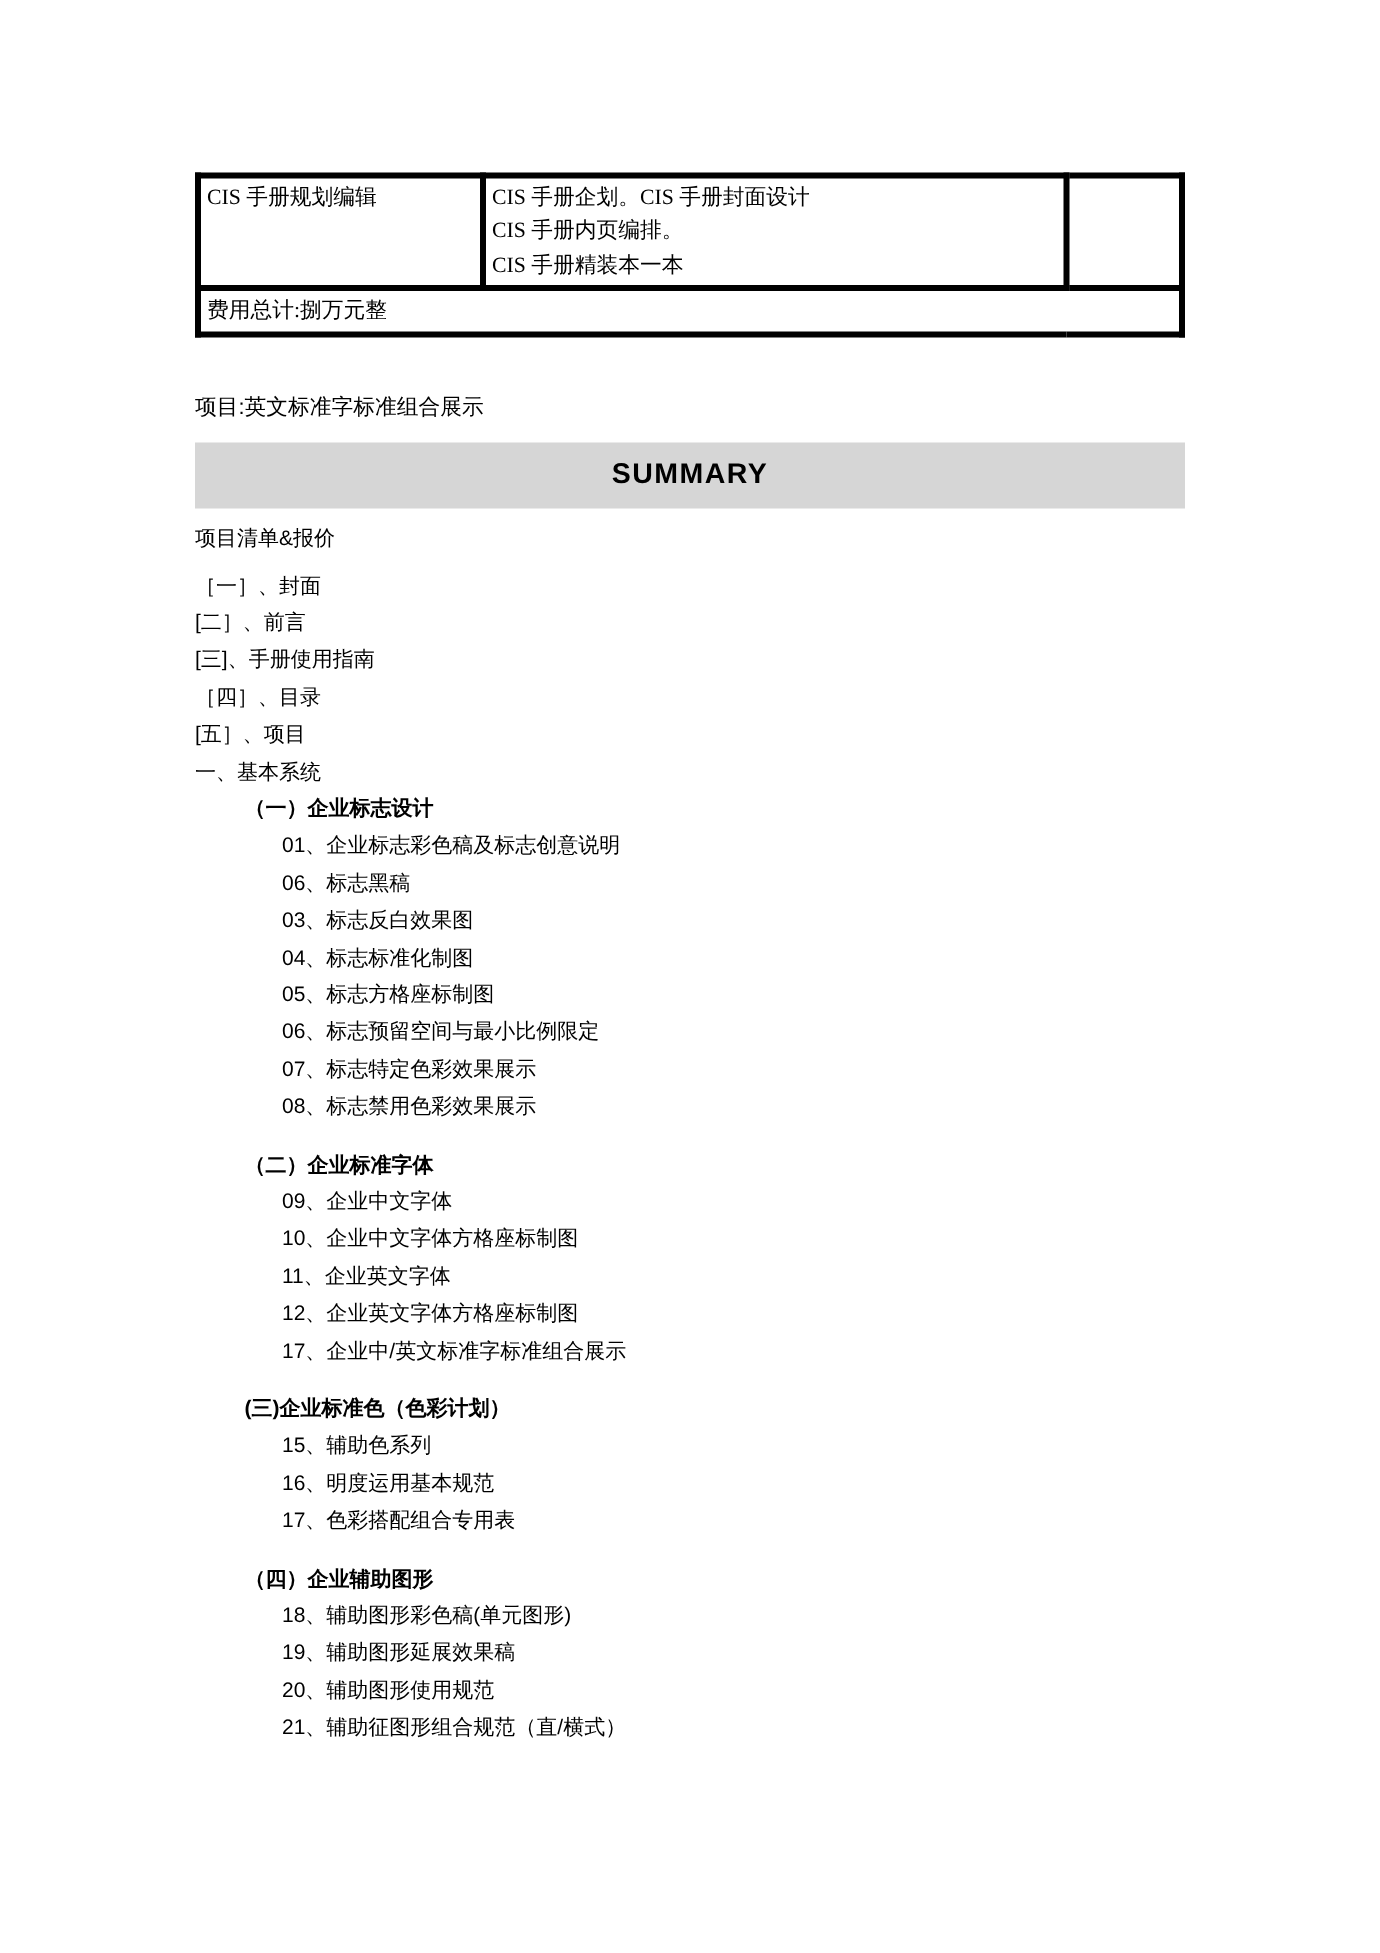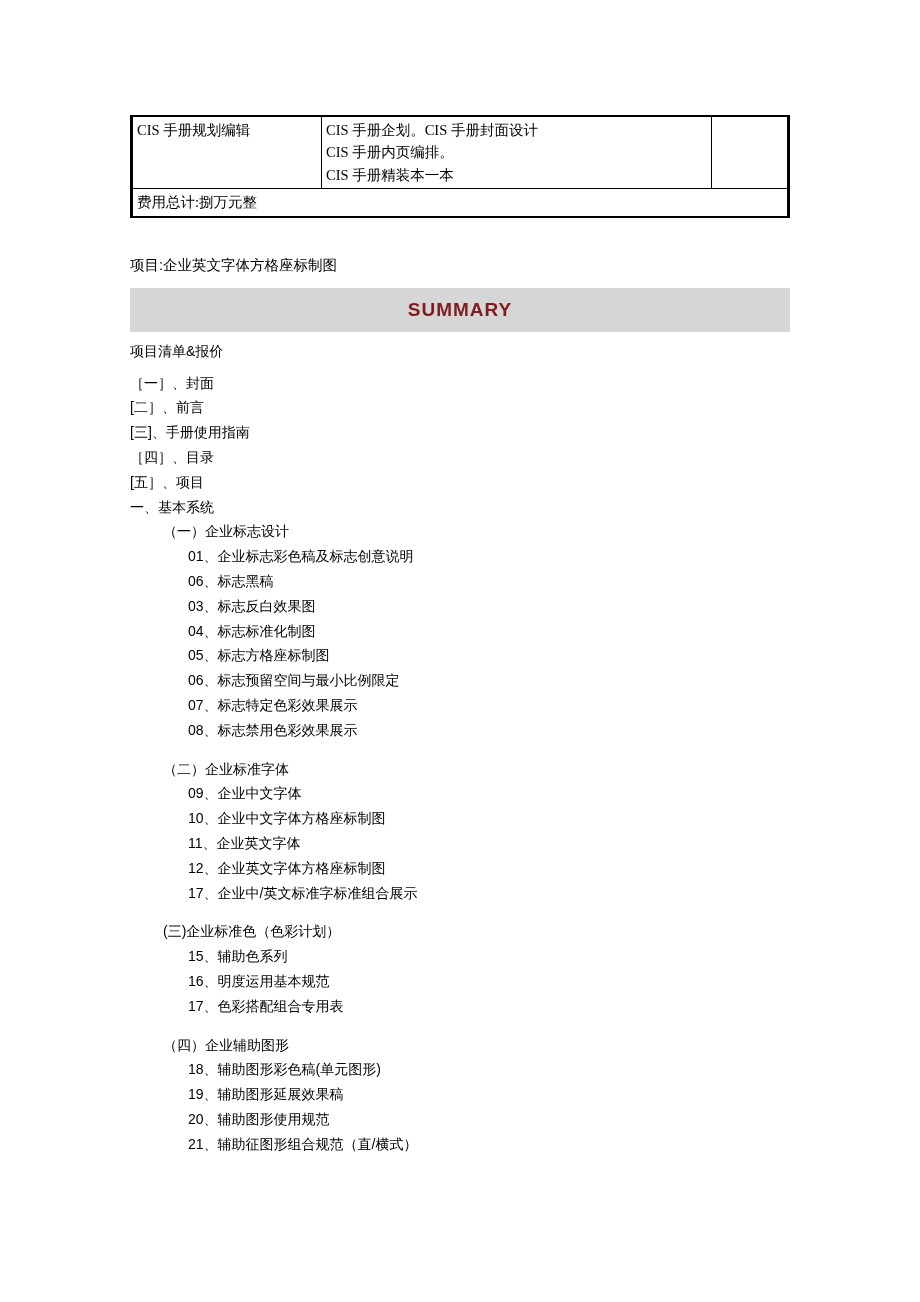--- a/index.html
+++ b/index.html
@@ -14,51 +14,51 @@
     }
     table.info {
       border-collapse: collapse;
       width: 100%;
       border: 2px solid #000;
       border-left: 3px solid #000;
       border-right: 3px solid #000;
       margin-bottom: 35px;
     }
     table.info td {
-      border: 1px solid #000000;
+      border: 4px solid #000000;
       padding: 2px 4px;
       vertical-align: top;
       font-family: "SimSun", serif;
       font-size: 14.5px;
       line-height: 1.55;
     }
     table.info td.col1 { width: 190px; }
     table.info td.col3 { width: 77px; }
     .project-line {
       font-size: 14.5px;
       margin-bottom: 10px;
       font-family: "SimSun", "Microsoft YaHei", sans-serif;
     }
     .summary-bar {
       background: #d6d6d6;
       text-align: center;
       font-weight: bold;
       font-size: 19px;
-      color: #7f1d1d;
+      color: #000000;
       letter-spacing: 1px;
       padding: 6px 0;
       font-family: Arial, sans-serif;
       margin-bottom: 8px;
     }
     .subtitle {
       font-size: 14px;
       margin-bottom: 8px;
     }
     .toc-line { margin-bottom: 1px; }
-    .indent1 { padding-left: 33px; margin-bottom: 1px; }
+    .indent1 { padding-left: 33px; margin-bottom: 1px; font-weight: bold; }
     .indent2 { padding-left: 58px; margin-bottom: 1px; }
     .gap { height: 14px; }
   </style>
 </head>
 <body>
 
 <table class="info">
   <tbody>
       <tr>
     <td class="col1">CIS 手册规划编辑</td>
@@ -66,21 +66,21 @@
 CIS 手册内页编排。
 CIS 手册精装本一本</td>
     <td class="col3"></td>
   </tr>
   <tr>
     <td colspan="3">费用总计:捌万元整</td>
   </tr>
 </tbody>
   </table>
 
-<div class="project-line">项目:企业英文字体方格座标制图</div>
+<div class="project-line">项目:英文标准字标准组合展示</div>
 
 <div class="summary-bar">SUMMARY</div>
 
 <div class="subtitle">项目清单&amp;报价</div>
 
 <div>
   <div class="toc-line">［一］、封面</div>
   <div class="toc-line">[二］、前言</div>
   <div class="toc-line">[三]、手册使用指南</div>
   <div class="toc-line">［四］、目录</div>

